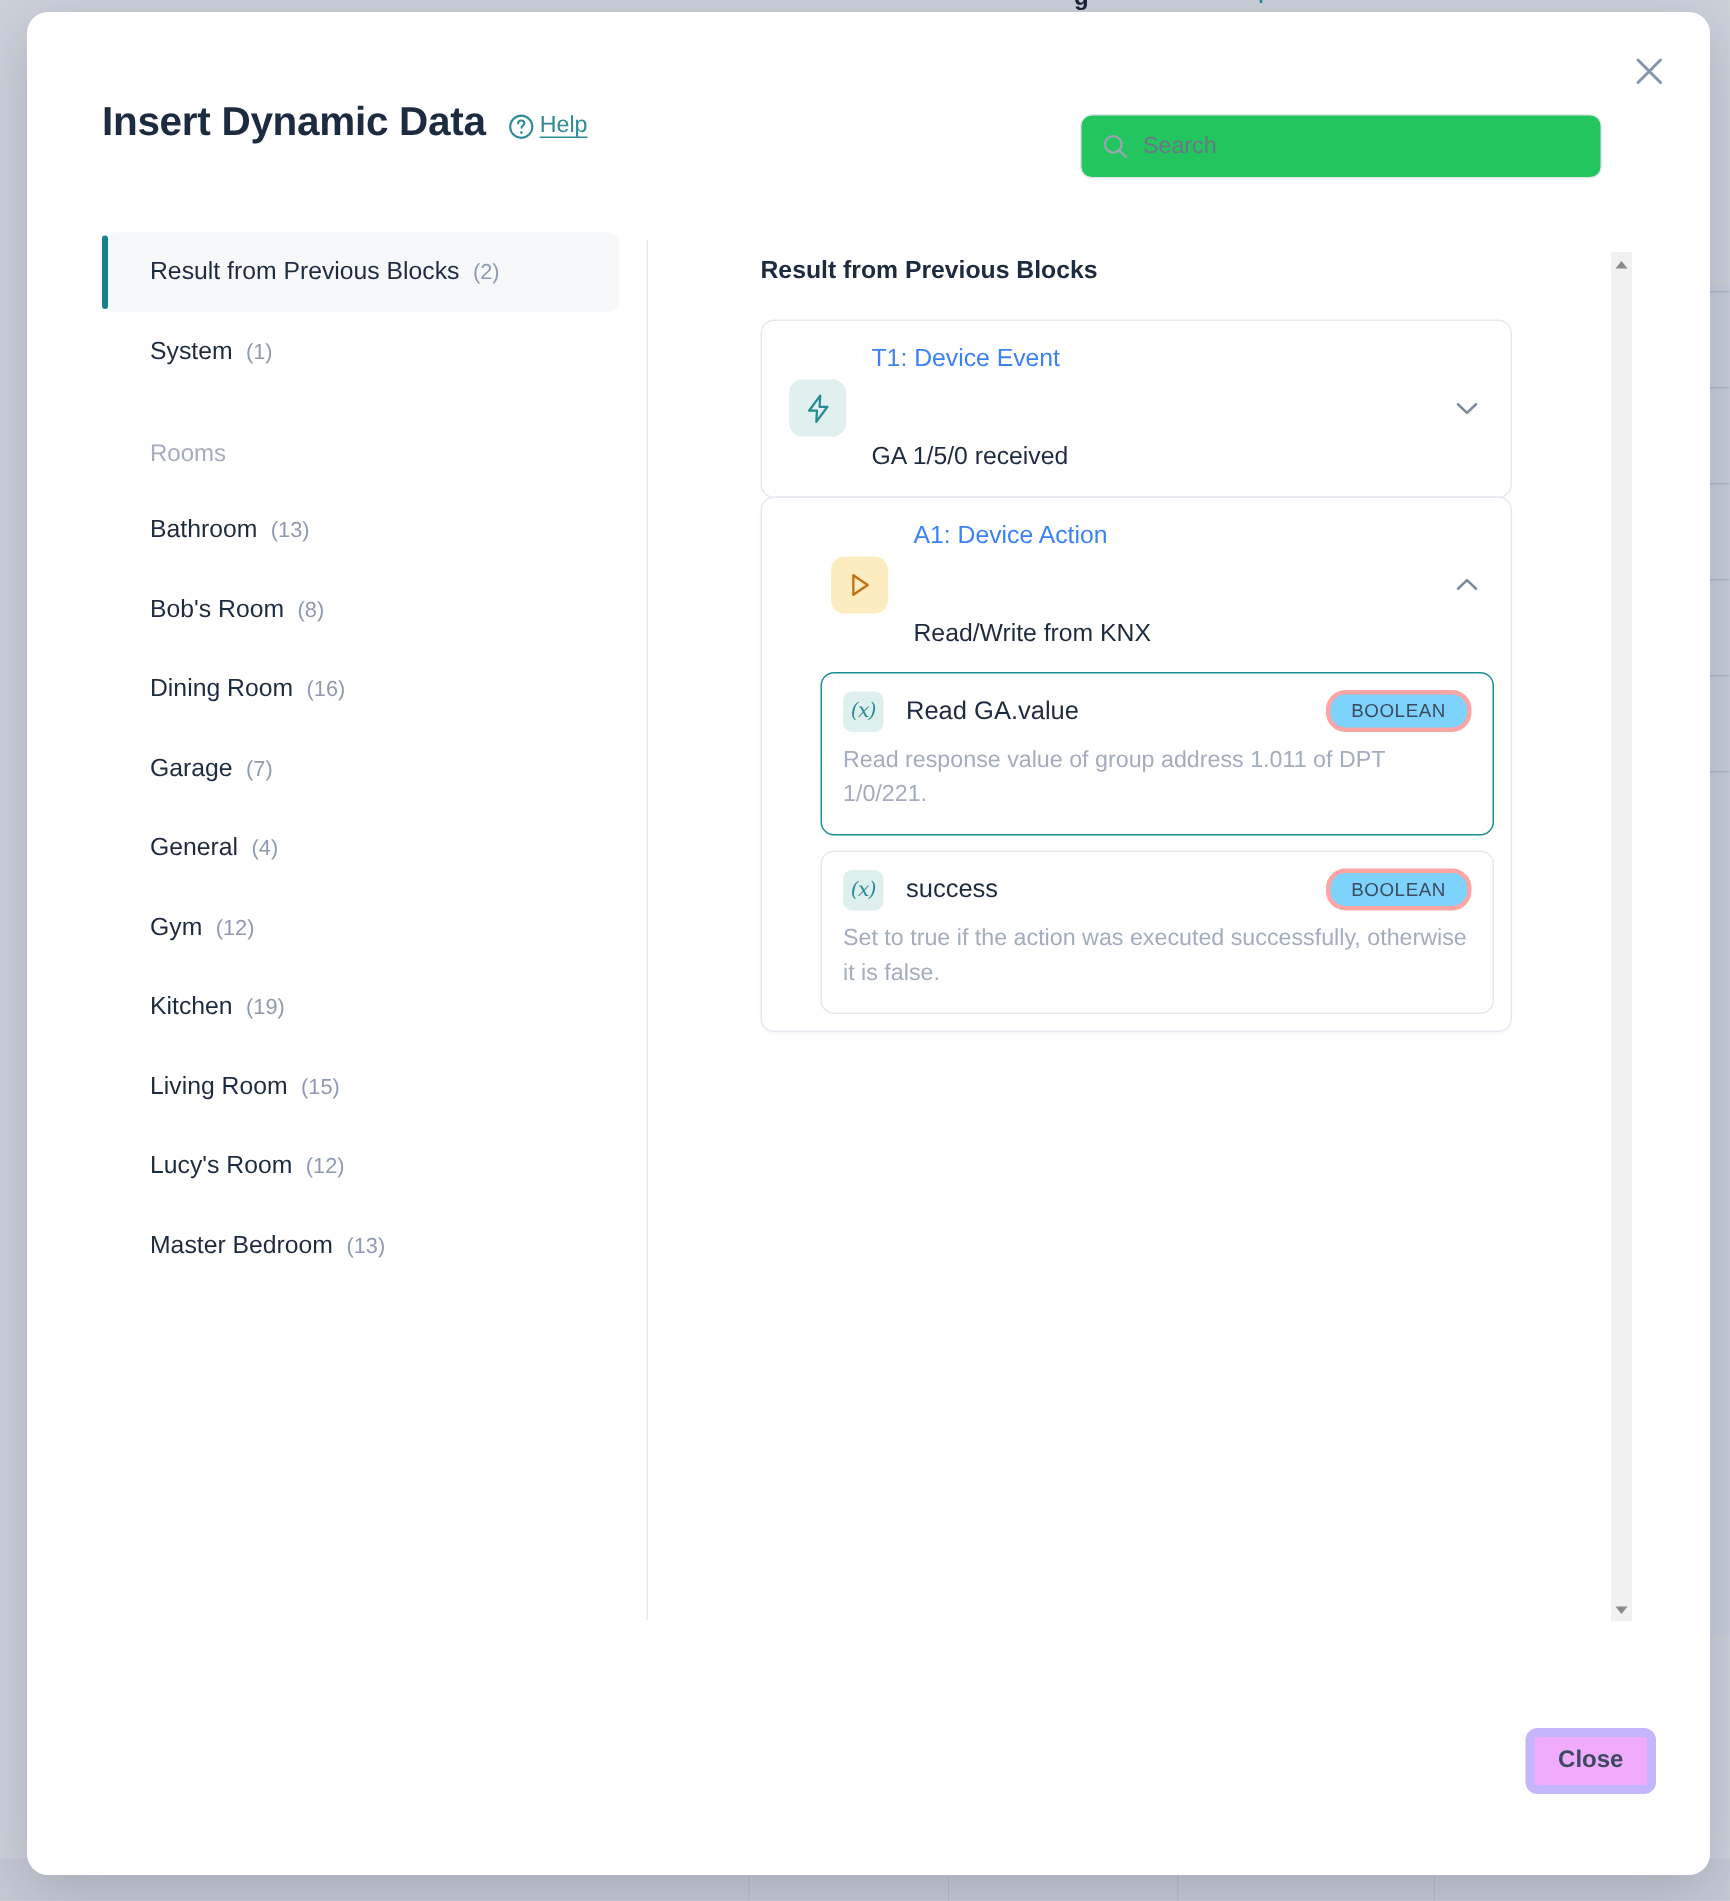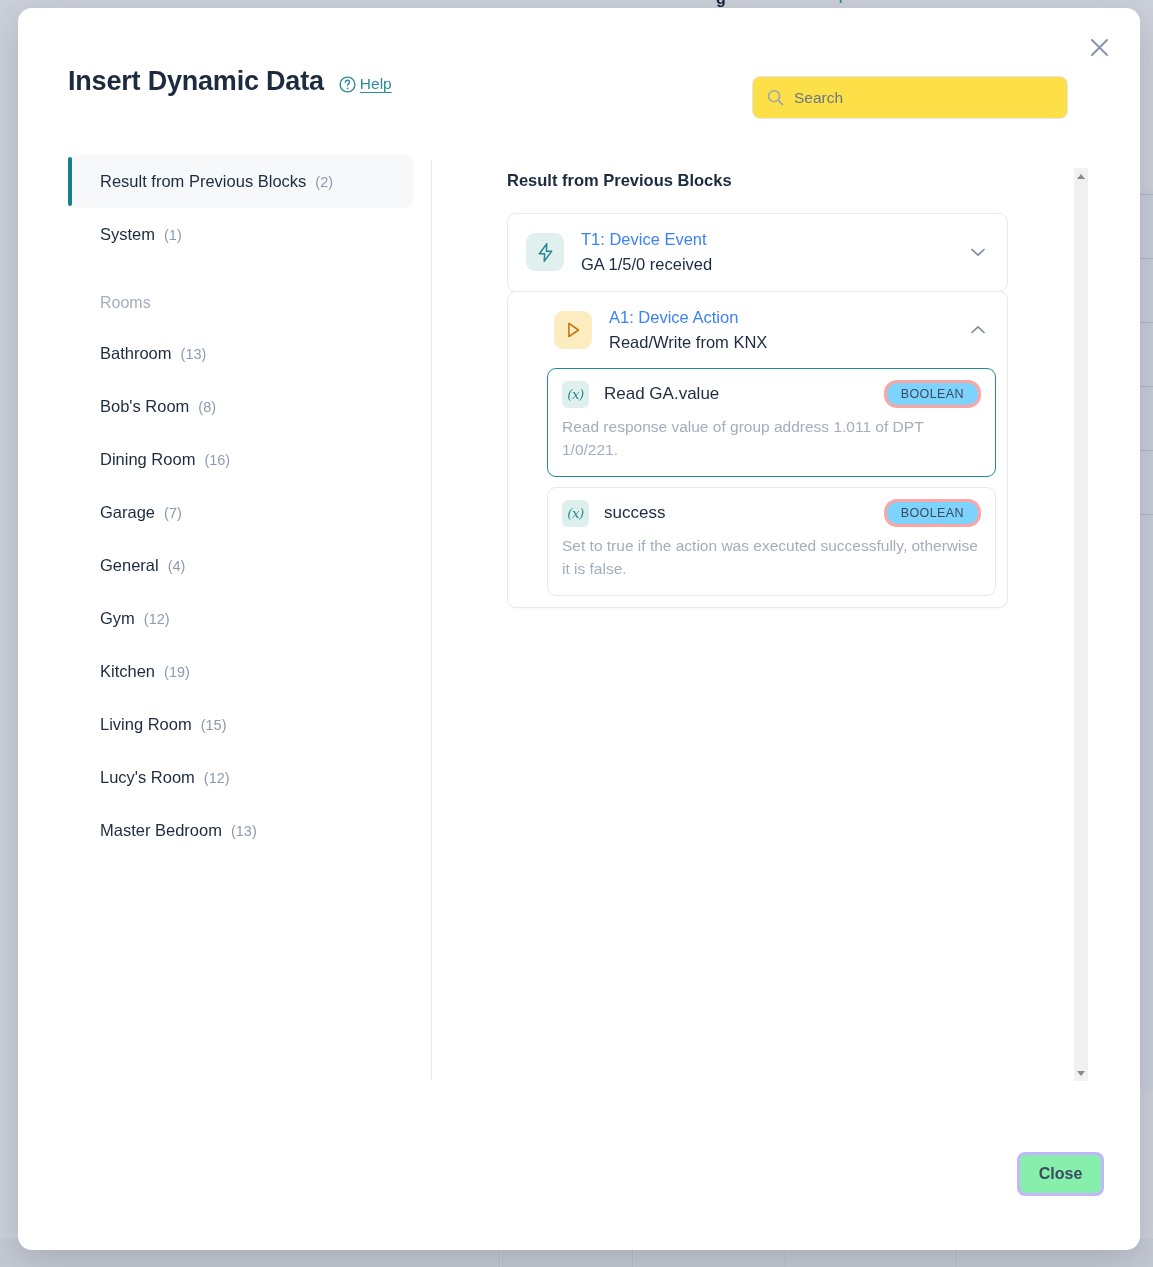--- a/index.html
+++ b/index.html
@@ -72,24 +72,24 @@
   }
   .help-link {
     display: inline-flex; align-items: center; gap: 4px;
     color: #2e8c96; font-size: 15.5px; cursor: pointer; margin-top: 5px;
   }
   .help-link .help-text { text-decoration: underline; text-underline-offset: 3px; }
   .help-icon { display: block; }
 
   .search-wrap {
     position: absolute; right: 36px; top: 10px;
-    width: 316px; height: 43px;
+    width: 348px; height: 43px;
     border: 1px solid #e2e6ee; border-radius: 8px;
     display: flex; align-items: center; gap: 10px;
-    padding: 0 14px; background: #fde047;
+    padding: 0 14px; background: #22c55e;
   }
   .search-icon { flex: 0 0 auto; color: #9aa4b5; display: block; }
   .search-input {
     border: 0; outline: none; font-size: 15.5px;
     color: #4b586d; font-family: inherit; width: 100%;
     background: transparent;
   }
   .search-input::placeholder { color: #6b7689; }
 
   
@@ -160,21 +160,21 @@
     width: 38px; height: 38px; border-radius: 9px;
     display: flex; align-items: center; justify-content: center;
   }
   .badge-event { background: #dff0ee; }
   .badge-action { background: #fdecc0; }
   .block-text { flex: 1 1 auto; min-width: 0; }
   .block-sub {
     font-size: 16.5px; color: #3b82f6; line-height: 1.45;
   }
   .block-name {
-    font-size: 16.5px; color: #1d2b40; line-height: 1.5;
+    font-size: 16.5px; color: #1d2b40; line-height: 1.5; margin-top: 40px;
   }
   .chev { flex: 0 0 auto; color: #7d8ba2; display: block; }
 
   .block-body { padding: 0 11px 11px 11px; }
 
   .var-card {
     border: 1px solid #e5eaf1;
     border-radius: 9px;
     padding: 11px 14px 14px 14px;
     cursor: pointer;
@@ -226,22 +226,22 @@
   .sb-arrow.up i { border-bottom: 5px solid #8a8a8a; }
   .sb-arrow.down i { border-top: 5px solid #8a8a8a; }
 
   
   .footer {
     position: absolute; left: 0; right: 0; bottom: 0; height: 120px;
   }
   .close-btn {
     position: absolute; right: 36px; top: 22px;
     width: 87px; height: 44px;
-    border: 3px solid #c4b5fd; border-radius: 8px;
-    background: #86efac; cursor: pointer;
+    border: 6px solid #c4b5fd; border-radius: 8px;
+    background: #f0abfc; cursor: pointer;
     font-family: inherit; font-size: 16px; font-weight: 700;
     color: #3b4a61;
   }
 </style>
 </head>
 <body>
 
 <div class="bg-root">
   <div class="bg-topbar-text">g</div>
   <div class="bg-topbar-accent">+</div>

